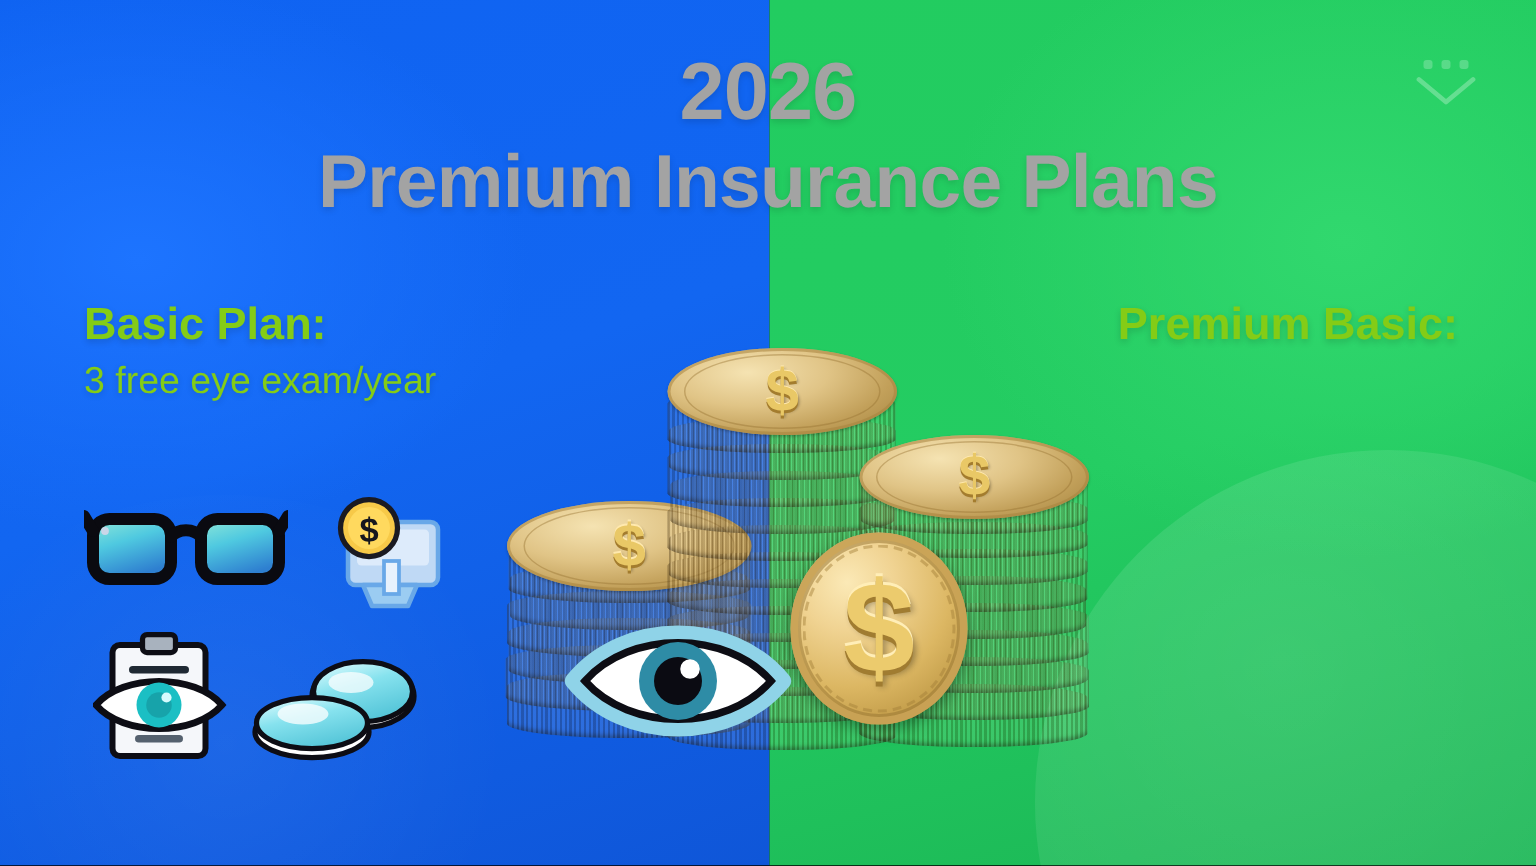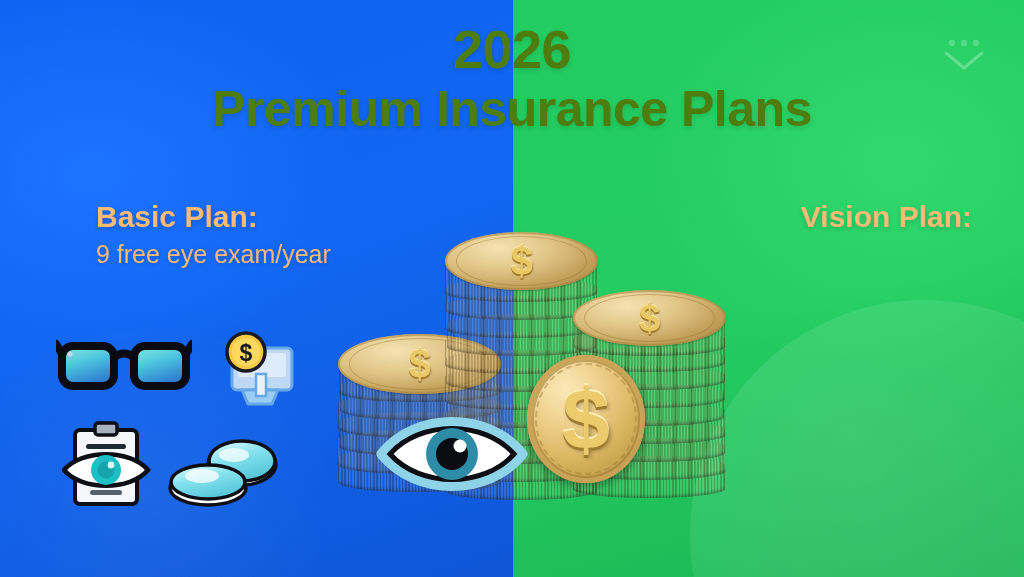--- a/index.html
+++ b/index.html
@@ -38,33 +38,33 @@
   }
   .blue-sheen {
     position:absolute; left:-60px; top:330px;
     width:420px; height:330px; border-radius:50%;
     background:radial-gradient(circle at 50% 50%, rgba(255,255,255,0.055) 0%, rgba(255,255,255,0) 70%);
     pointer-events:none;
   }
 
   
   .headline {
-    position:absolute; left:0; top:22px; width:100%;
+    position:absolute; left:0; top:34px; width:100%;
     text-align:center; z-index:30;
-    color:#4d7c0f;
+    color:#a3a3a3;
     font-weight:bold;
     letter-spacing:-0.5px;
     text-shadow:0 2px 5px rgba(0,0,0,0.13);
     line-height:1.0;
   }
   .headline .year { display:block; font-size:54px; margin-bottom:8px; }
   .headline .sub  { display:block; font-size:50px; }
 
   
-  .plan { position:absolute; z-index:30; color:#fdba74;margin-left:40px; }
+  .plan { position:absolute; z-index:30; color:#84cc16; }
   .plan .plan-title {
     display:block; font-size:30px; font-weight:bold;
     text-shadow:0 2px 5px rgba(0,0,0,0.16);
     margin-bottom:6px;
   }
   .plan .plan-desc {
     display:block; font-size:25px; font-weight:normal; line-height:1.16;
     text-shadow:0 1px 4px rgba(0,0,0,0.15);
     white-space:pre-line;
   }
@@ -280,25 +280,25 @@
 
   </div>
 
   <div class="headline">
     <span class="year">2026</span>
     <span class="sub">Premium Insurance Plans</span>
   </div>
 
   <div class="plan plan-basic">
     <span class="plan-title">Basic Plan:</span>
-    <span class="plan-desc">9 free eye exam/year</span>
+    <span class="plan-desc">3 free eye exam/year</span>
   </div>
 
   <div class="plan plan-premium">
-    <span class="plan-title">Vision Plan:</span>
+    <span class="plan-title">Premium Basic:</span>
   </div>
 
   <div class="deco">
     <div class="dots">
       <i></i>
       <i></i>
       <i></i>
     </div>
     <svg class="chev" viewBox="0 0 44 24">
       <path d="M4 5 L22 20 L40 5" fill="none" stroke="rgba(255,255,255,0.5)" stroke-width="3.2" stroke-linecap="round" stroke-linejoin="round"></path>

